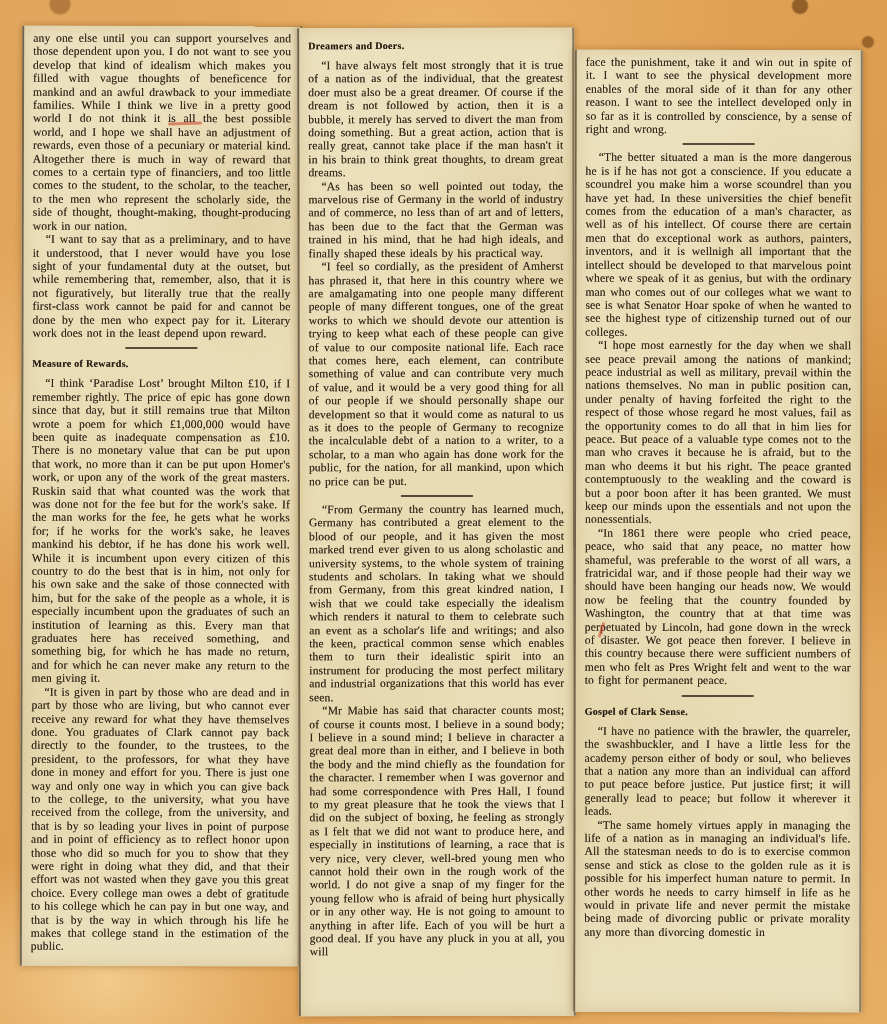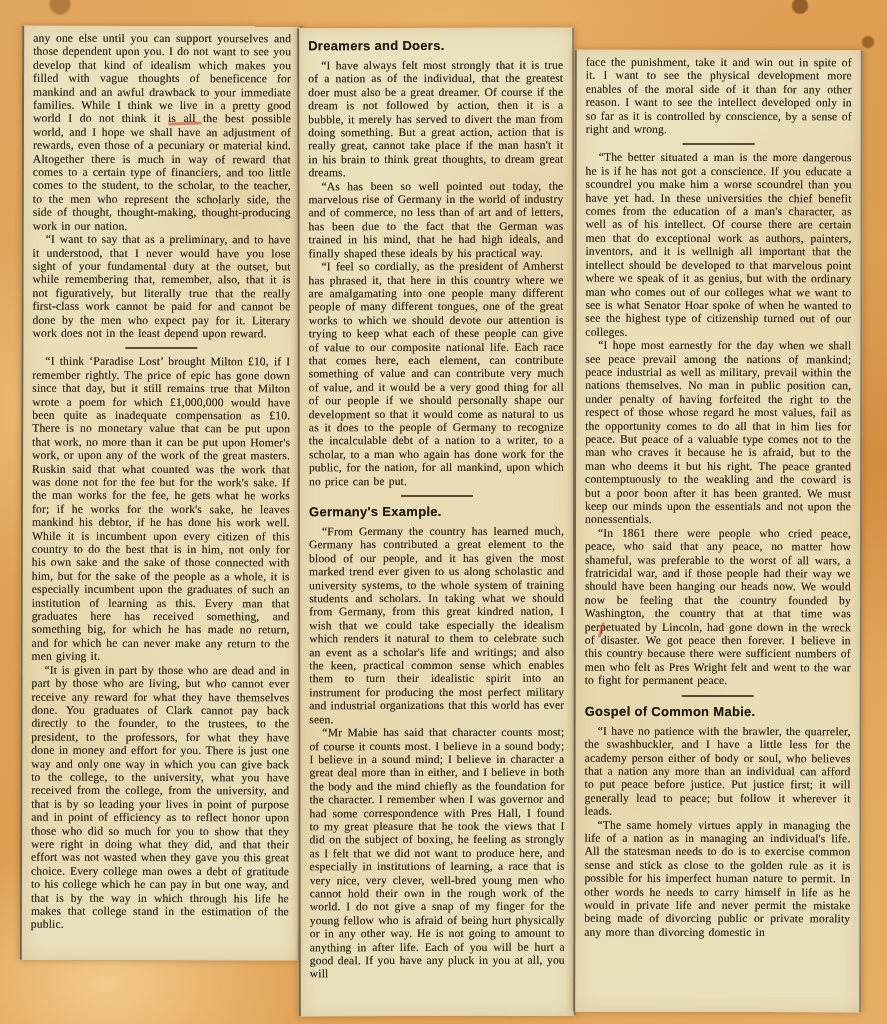--- a/index.html
+++ b/index.html
@@ -34,54 +34,54 @@
   #col-1{left:21px;top:26px;width:280px;min-height:934px;transform:rotate(.15deg);}
   #col-2{left:298px;top:28px;width:277px;min-height:988px;transform:rotate(-.1deg);}
   #col-3{left:574px;top:50px;width:288px;min-height:962px;transform:rotate(.1deg);}
   .strip p{
     margin:0;font-size:11.6px;line-height:13.4px;text-align:justify;
     text-indent:13px;letter-spacing:.15px;word-spacing:1px;
     color:#2d2216;text-shadow:0 0 .4px rgba(45,34,22,.55);
   }
   .strip p.noindent{text-indent:0;}
   .strip h2{
-    margin:3px 0 4px 0;font-size:13px;line-height:18px;font-weight:bold;
-    font-family:Liberation Sans, sans-serif;
+    margin:3px 0 4px 0;font-size:10px;line-height:18px;font-weight:bold;
+    font-family:Liberation Serif, serif;
     letter-spacing:.3px;color:#241b10;text-shadow:0 0 .4px rgba(36,27,16,.6);
   }
   .rule{width:72px;border-top:2px solid rgba(52,38,24,.8);margin:7px auto 6px auto;height:0;}
   .pencil-mark{position:absolute;background:rgba(200,62,38,.55);border-radius:2px;}
   #mark-1{left:168px;top:122px;width:34px;height:3px;transform:rotate(-2deg);}
   #mark-2{left:600px;top:622px;width:3px;height:16px;transform:rotate(18deg);}
 </style>
 </head>
 <body>
 
 <div class="strip" id="col-1">
     <p class="noindent">any one else until you can support yourselves and those dependent upon you. I do not want to see you develop that kind of idealism which makes you filled with vague thoughts of beneficence for mankind and an awful drawback to your immediate families. While I think we live in a pretty good world I do not think it is all the best possible world, and I hope we shall have an adjustment of rewards, even those of a pecuniary or material kind. Altogether there is much in way of reward that comes to a certain type of financiers, and too little comes to the student, to the scholar, to the teacher, to the men who represent the scholarly side, the side of thought, thought-making, thought-producing work in our nation.</p>
     <p>“I want to say that as a preliminary, and to have it understood, that I never would have you lose sight of your fundamental duty at the outset, but while remembering that, remember, also, that it is not figuratively, but literally true that the really first-class work cannot be paid for and cannot be done by the men who expect pay for it. Literary work does not in the least depend upon reward.</p>
     <div class="rule"></div>
+    <h2>Measure of Rewards.</h2>
     <p>“I think ‘Paradise Lost’ brought Milton £10, if I remember rightly. The price of epic has gone down since that day, but it still remains true that Milton wrote a poem for which £1,000,000 would have been quite as inadequate compensation as £10. There is no monetary value that can be put upon that work, no more than it can be put upon Homer's work, or upon any of the work of the great masters. Ruskin said that what counted was the work that was done not for the fee but for the work's sake. If the man works for the fee, he gets what he works for; if he works for the work's sake, he leaves mankind his debtor, if he has done his work well. While it is incumbent upon every citizen of this country to do the best that is in him, not only for his own sake and the sake of those connected with him, but for the sake of the people as a whole, it is especially incumbent upon the graduates of such an institution of learning as this. Every man that graduates here has received something, and something big, for which he has made no return, and for which he can never make any return to the men giving it.</p>
     <p>“It is given in part by those who are dead and in part by those who are living, but who cannot ever receive any reward for what they have themselves done. You graduates of Clark cannot pay back directly to the founder, to the trustees, to the president, to the professors, for what they have done in money and effort for you. There is just one way and only one way in which you can give back to the college, to the university, what you have received from the college, from the university, and that is by so leading your lives in point of purpose and in point of efficiency as to reflect honor upon those who did so much for you to show that they were right in doing what they did, and that their effort was not wasted when they gave you this great choice. Every college man owes a debt of gratitude to his college which he can pay in but one way, and that is by the way in which through his life he makes that college stand in the estimation of the public.</p>
   </div>
 <div class="strip" id="col-2">
     <h2>Dreamers and Doers.</h2>
     <p>“I have always felt most strongly that it is true of a nation as of the individual, that the greatest doer must also be a great dreamer. Of course if the dream is not followed by action, then it is a bubble, it merely has served to divert the man from doing something. But a great action, action that is really great, cannot take place if the man hasn't it in his brain to think great thoughts, to dream great dreams.</p>
     <p>“As has been so well pointed out today, the marvelous rise of Germany in the world of industry and of commerce, no less than of art and of letters, has been due to the fact that the German was trained in his mind, that he had high ideals, and finally shaped these ideals by his practical way.</p>
     <p>“I feel so cordially, as the president of Amherst has phrased it, that here in this country where we are amalgamating into one people many different people of many different tongues, one of the great works to which we should devote our attention is trying to keep what each of these people can give of value to our composite national life. Each race that comes here, each element, can contribute something of value and can contribute very much of value, and it would be a very good thing for all of our people if we should personally shape our development so that it would come as natural to us as it does to the people of Germany to recognize the incalculable debt of a nation to a writer, to a scholar, to a man who again has done work for the public, for the nation, for all mankind, upon which no price can be put.</p>
     <div class="rule"></div>
-    <h2>Germany's Example.</h2>
     <p>“From Germany the country has learned much, Germany has contributed a great element to the blood of our people, and it has given the most marked trend ever given to us along scholastic and university systems, to the whole system of training students and scholars. In taking what we should from Germany, from this great kindred nation, I wish that we could take especially the idealism which renders it natural to them to celebrate such an event as a scholar's life and writings; and also the keen, practical common sense which enables them to turn their idealistic spirit into an instrument for producing the most perfect military and industrial organizations that this world has ever seen.</p>
     <p>“Mr Mabie has said that character counts most; of course it counts most. I believe in a sound body; I believe in a sound mind; I believe in character a great deal more than in either, and I believe in both the body and the mind chiefly as the foundation for the character. I remember when I was governor and had some correspondence with Pres Hall, I found to my great pleasure that he took the views that I did on the subject of boxing, he feeling as strongly as I felt that we did not want to produce here, and especially in institutions of learning, a race that is very nice, very clever, well-bred young men who cannot hold their own in the rough work of the world. I do not give a snap of my finger for the young fellow who is afraid of being hurt physically or in any other way. He is not going to amount to anything in after life. Each of you will be hurt a good deal. If you have any pluck in you at all, you will</p>
   </div>
 <div class="strip" id="col-3">
     <p class="noindent">face the punishment, take it and win out in spite of it. I want to see the physical development more enables of the moral side of it than for any other reason. I want to see the intellect developed only in so far as it is controlled by conscience, by a sense of right and wrong.</p>
     <div class="rule"></div>
     <p>“The better situated a man is the more dangerous he is if he has not got a conscience. If you educate a scoundrel you make him a worse scoundrel than you have yet had. In these universities the chief benefit comes from the education of a man's character, as well as of his intellect. Of course there are certain men that do exceptional work as authors, painters, inventors, and it is wellnigh all important that the intellect should be developed to that marvelous point where we speak of it as genius, but with the ordinary man who comes out of our colleges what we want to see is what Senator Hoar spoke of when he wanted to see the highest type of citizenship turned out of our colleges.</p>
     <p>“I hope most earnestly for the day when we shall see peace prevail among the nations of mankind; peace industrial as well as military, prevail within the nations themselves. No man in public position can, under penalty of having forfeited the right to the respect of those whose regard he most values, fail as the opportunity comes to do all that in him lies for peace. But peace of a valuable type comes not to the man who craves it because he is afraid, but to the man who deems it but his right. The peace granted contemptuously to the weakling and the coward is but a poor boon after it has been granted. We must keep our minds upon the essentials and not upon the nonessentials.</p>
     <p>“In 1861 there were people who cried peace, peace, who said that any peace, no matter how shameful, was preferable to the worst of all wars, a fratricidal war, and if those people had their way we should have been hanging our heads now. We would now be feeling that the country founded by Washington, the country that at that time was perpetuated by Lincoln, had gone down in the wreck of disaster. We got peace then forever. I believe in this country because there were sufficient numbers of men who felt as Pres Wright felt and went to the war to fight for permanent peace.</p>
     <div class="rule"></div>
-    <h2>Gospel of Common Mabie.</h2>
+    <h2>Gospel of Clark Sense.</h2>
     <p>“I have no patience with the brawler, the quarreler, the swashbuckler, and I have a little less for the academy person either of body or soul, who believes that a nation any more than an individual can afford to put peace before justice. Put justice first; it will generally lead to peace; but follow it wherever it leads.</p>
     <p>“The same homely virtues apply in managing the life of a nation as in managing an individual's life. All the statesman needs to do is to exercise common sense and stick as close to the golden rule as it is possible for his imperfect human nature to permit. In other words he needs to carry himself in life as he would in private life and never permit the mistake being made of divorcing public or private morality any more than divorcing domestic in</p>
   </div>
 <div class="pencil-mark" id="mark-1"></div>
 <div class="pencil-mark" id="mark-2"></div>
 
 </body></html>

